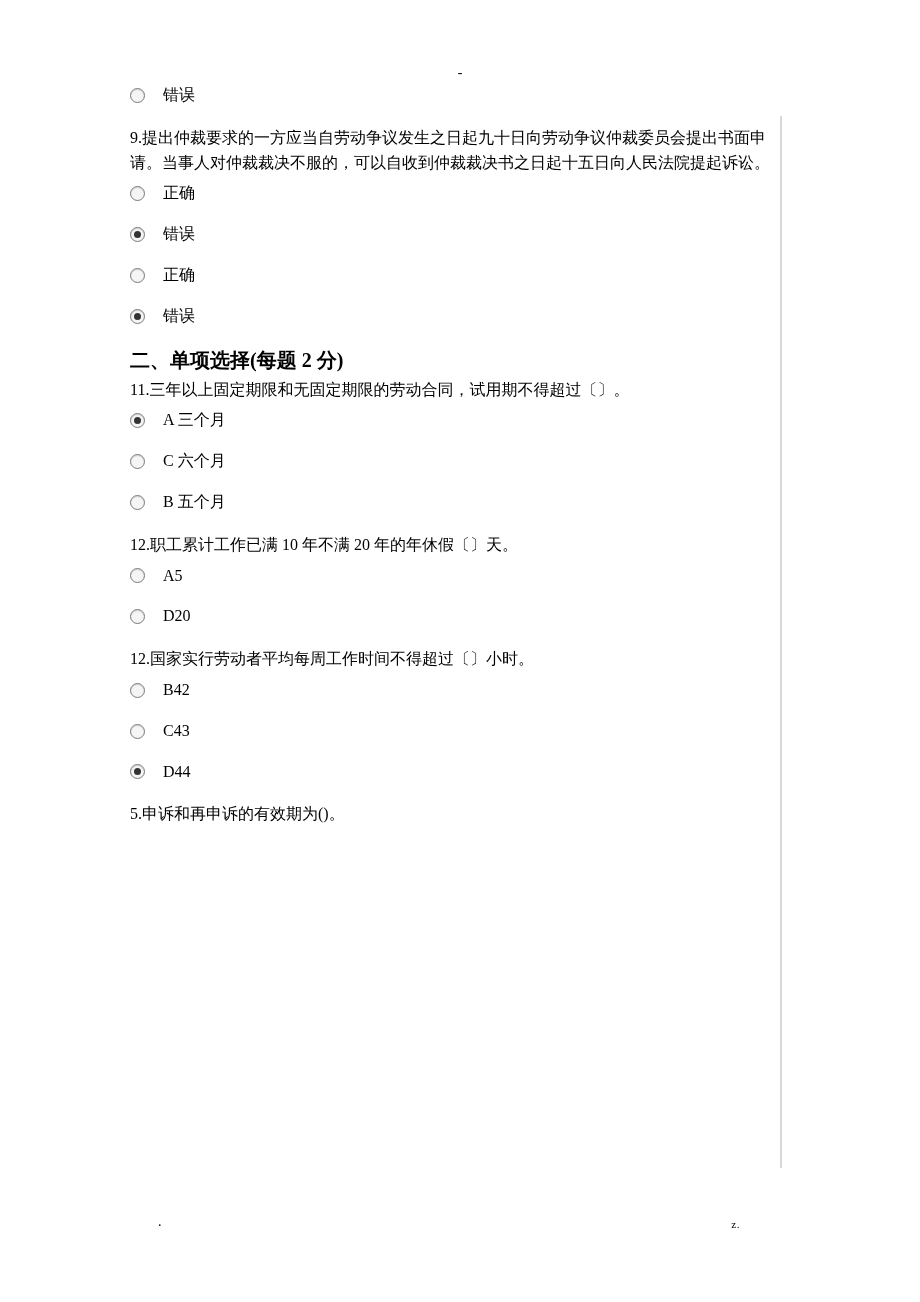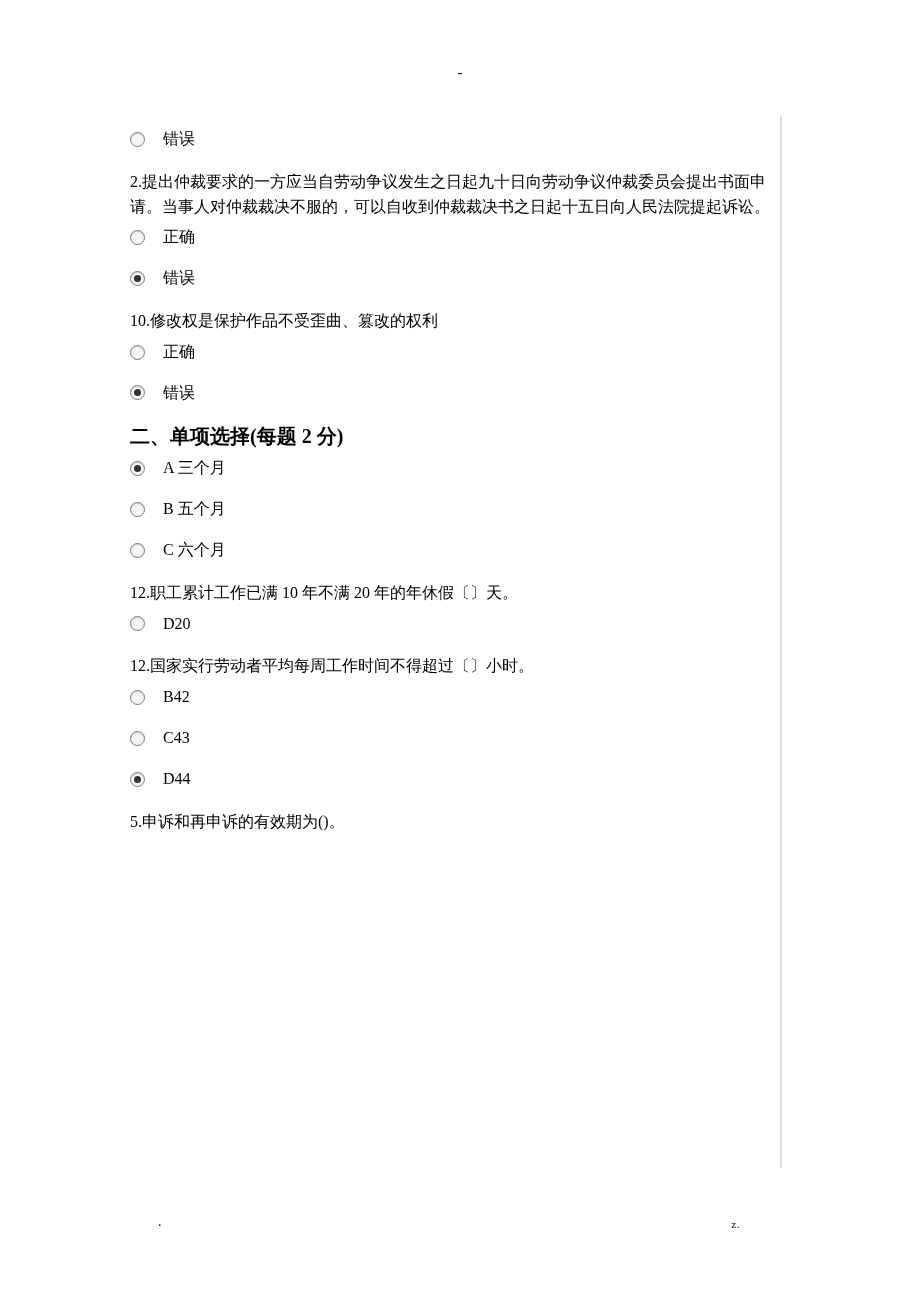--- a/index.html
+++ b/index.html
@@ -19,21 +19,21 @@
   }
   .top-dash {
     position: absolute;
     top: 65px;
     left: 50%;
     transform: translateX(-50%);
     font-size: 14px;
     color: #000;
   }
   .content {
-    margin-top: 64px;
+    margin-top: 20px;
   }
   .right-rule {
     position: absolute;
     top: 116px;
     right: 138px;
     width: 2px;
     height: 1052px;
     background: #d9d9d9;
   }
   .option-row {
@@ -97,56 +97,60 @@
   <div class="top-dash">-</div>
   <div class="right-rule"></div>
 
   <div class="content">
 
     <div class="option-row">
       <span class="radio"></span>
       <span class="opt-label">错误</span>
     </div>
 
-    <div class="q-text">2.提出仲裁要求的一方应当自劳动争议发生之日起九十日向劳动争议仲裁委员会提出书面申请。当事人对仲裁裁决不服的，可以自收到仲裁裁决书之日起十五日向人民法院提起诉讼。</div>
+    <div class="q-text">9.提出仲裁要求的一方应当自劳动争议发生之日起九十日向劳动争议仲裁委员会提出书面申请。当事人对仲裁裁决不服的，可以自收到仲裁裁决书之日起十五日向人民法院提起诉讼。</div>
     <div class="option-row">
       <span class="radio"></span>
       <span class="opt-label">正确</span>
     </div>
     <div class="option-row">
       <span class="radio selected"></span>
       <span class="opt-label">错误</span>
     </div>
 
-    <div class="q-text">10.修改权是保护作品不受歪曲、篡改的权利</div>
     <div class="option-row">
       <span class="radio"></span>
       <span class="opt-label">正确</span>
     </div>
     <div class="option-row">
       <span class="radio selected"></span>
       <span class="opt-label">错误</span>
     </div>
 
     <div class="section-head">二、单项选择(每题 2 分)</div>
 
+    <div class="q-text">11.三年以上固定期限和无固定期限的劳动合同，试用期不得超过〔〕。</div>
     <div class="option-row">
       <span class="radio selected"></span>
       <span class="opt-label">A 三个月</span>
     </div>
     <div class="option-row">
       <span class="radio"></span>
-      <span class="opt-label">B 五个月</span>
+      <span class="opt-label">C 六个月</span>
     </div>
     <div class="option-row">
       <span class="radio"></span>
-      <span class="opt-label">C 六个月</span>
+      <span class="opt-label">B 五个月</span>
     </div>
 
     <div class="q-text">12.职工累计工作已满 10 年不满 20 年的年休假〔〕天。</div>
+    <div class="option-row">
+      <span class="radio"></span>
+      <span class="opt-label">A5</span>
+    </div>
     <div class="option-row">
       <span class="radio"></span>
       <span class="opt-label">D20</span>
     </div>
 
     <div class="q-text">12.国家实行劳动者平均每周工作时间不得超过〔〕小时。</div>
     <div class="option-row">
       <span class="radio"></span>
       <span class="opt-label">B42</span>
     </div>

